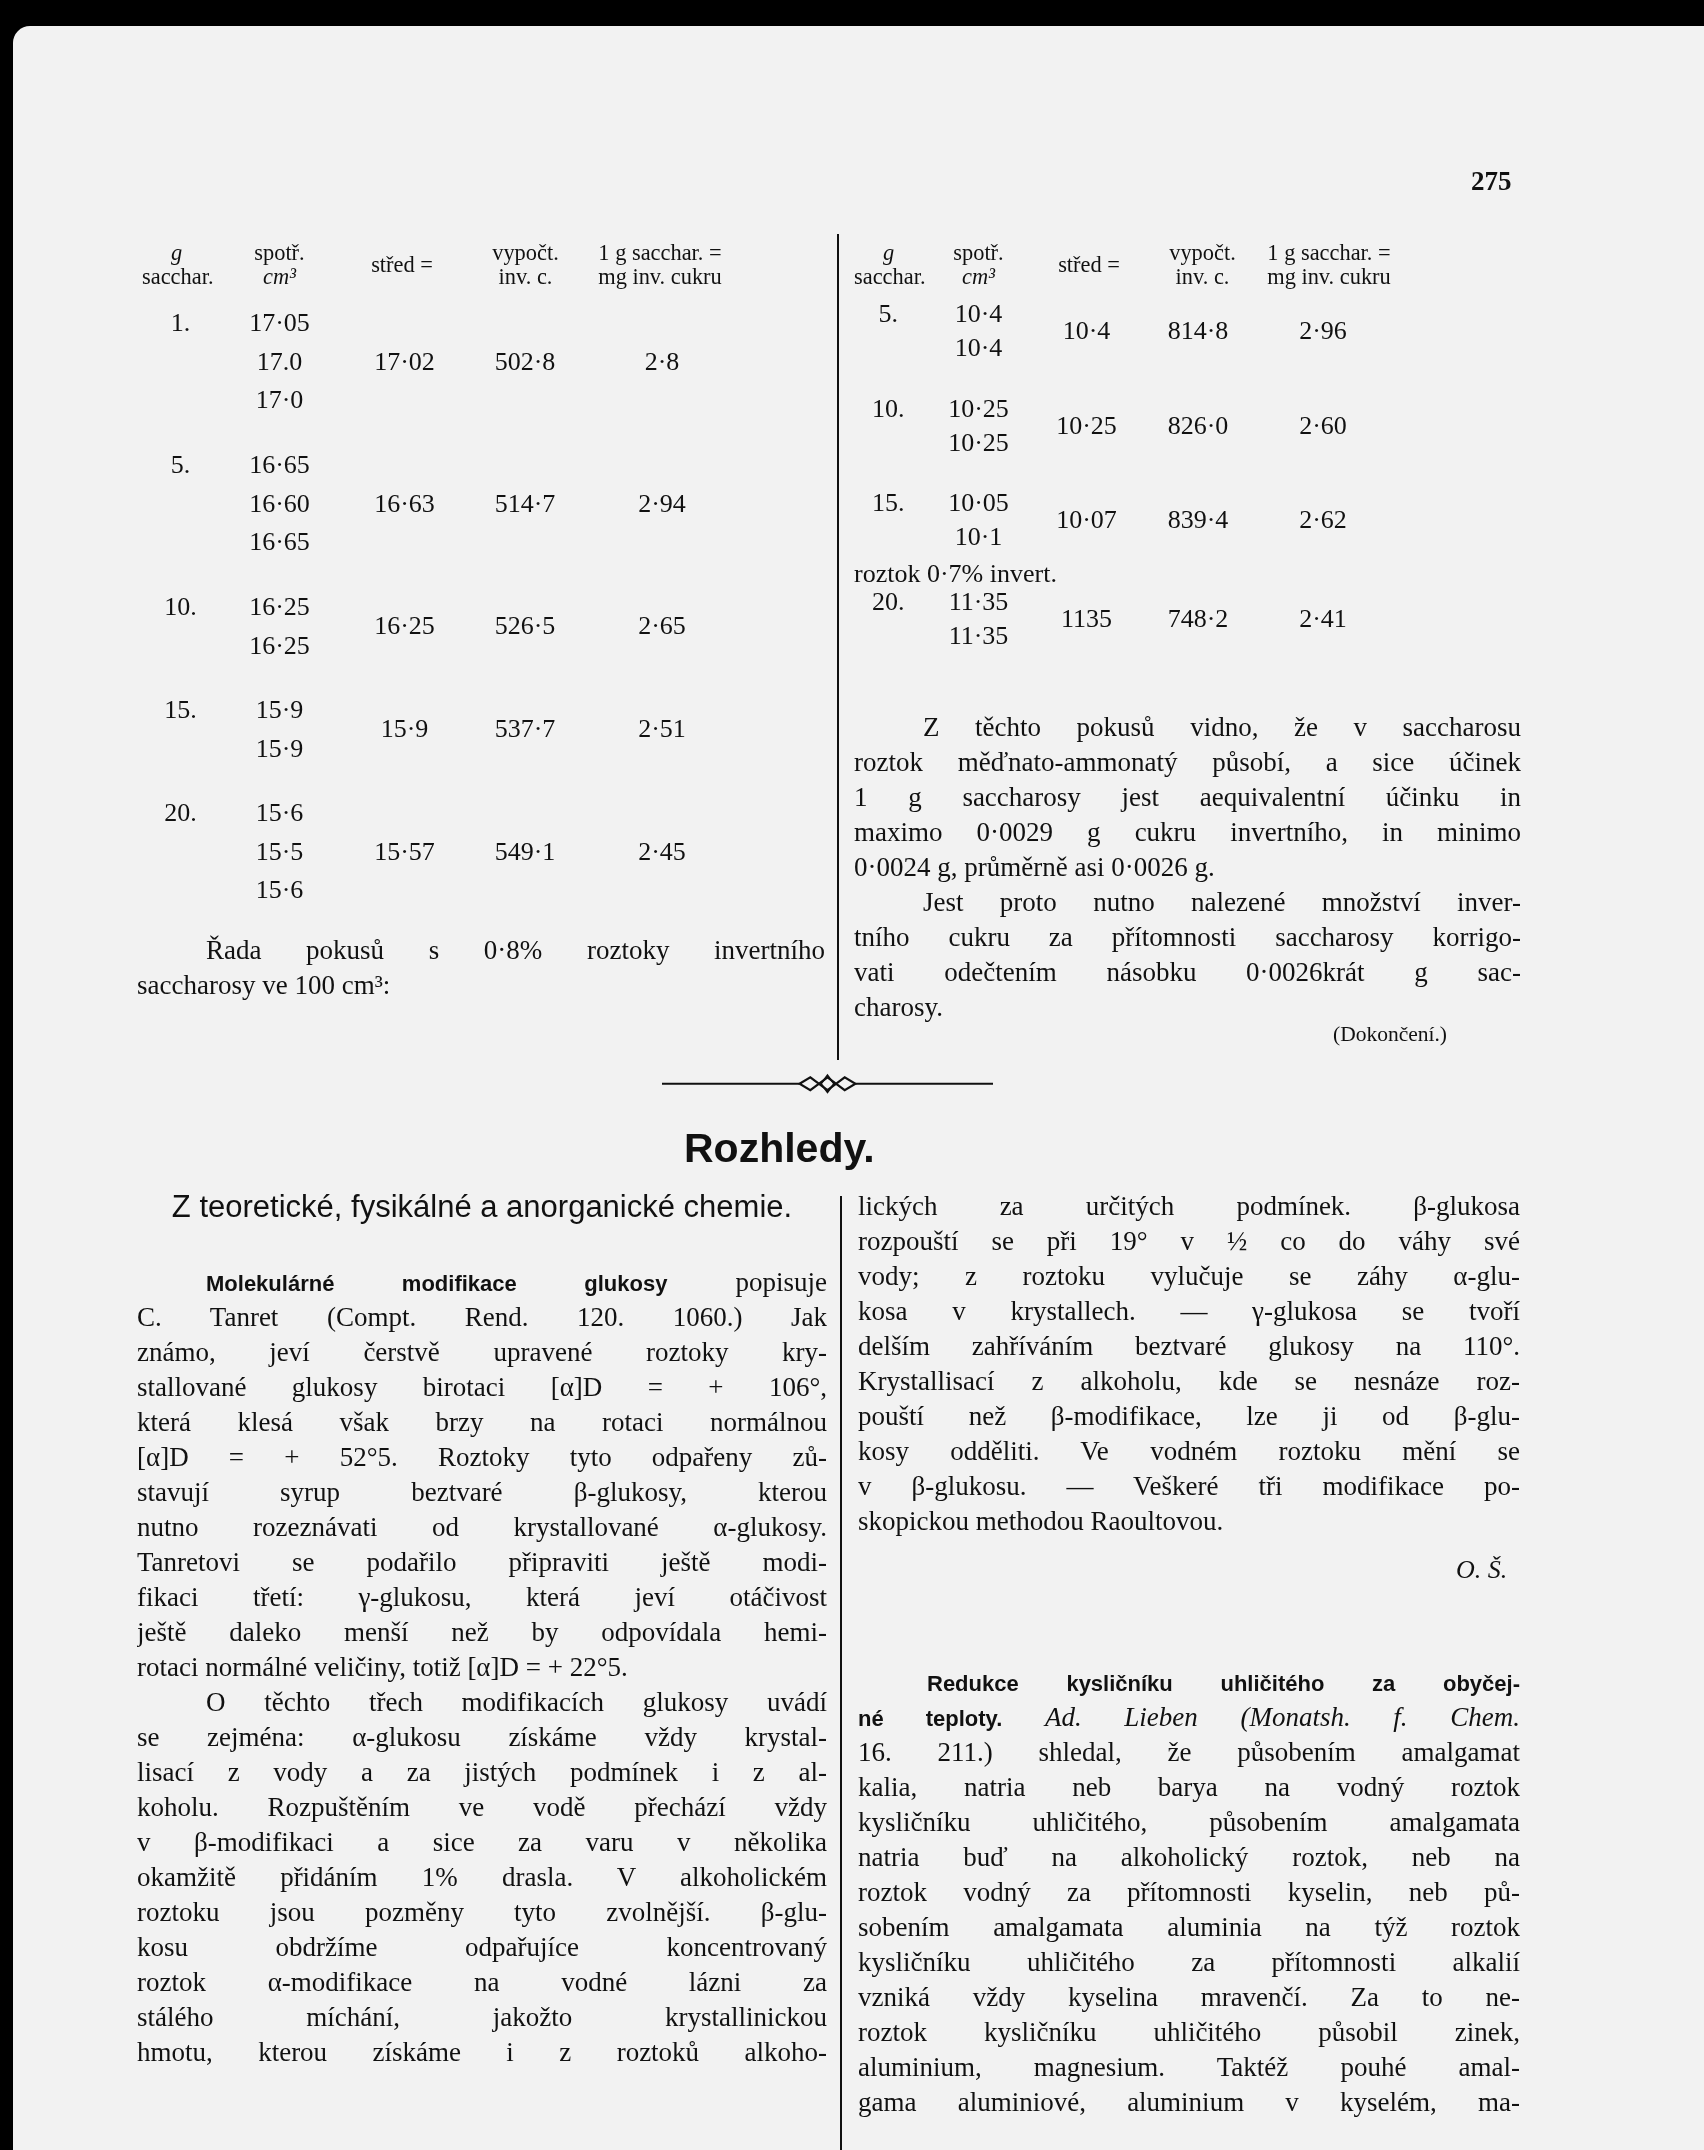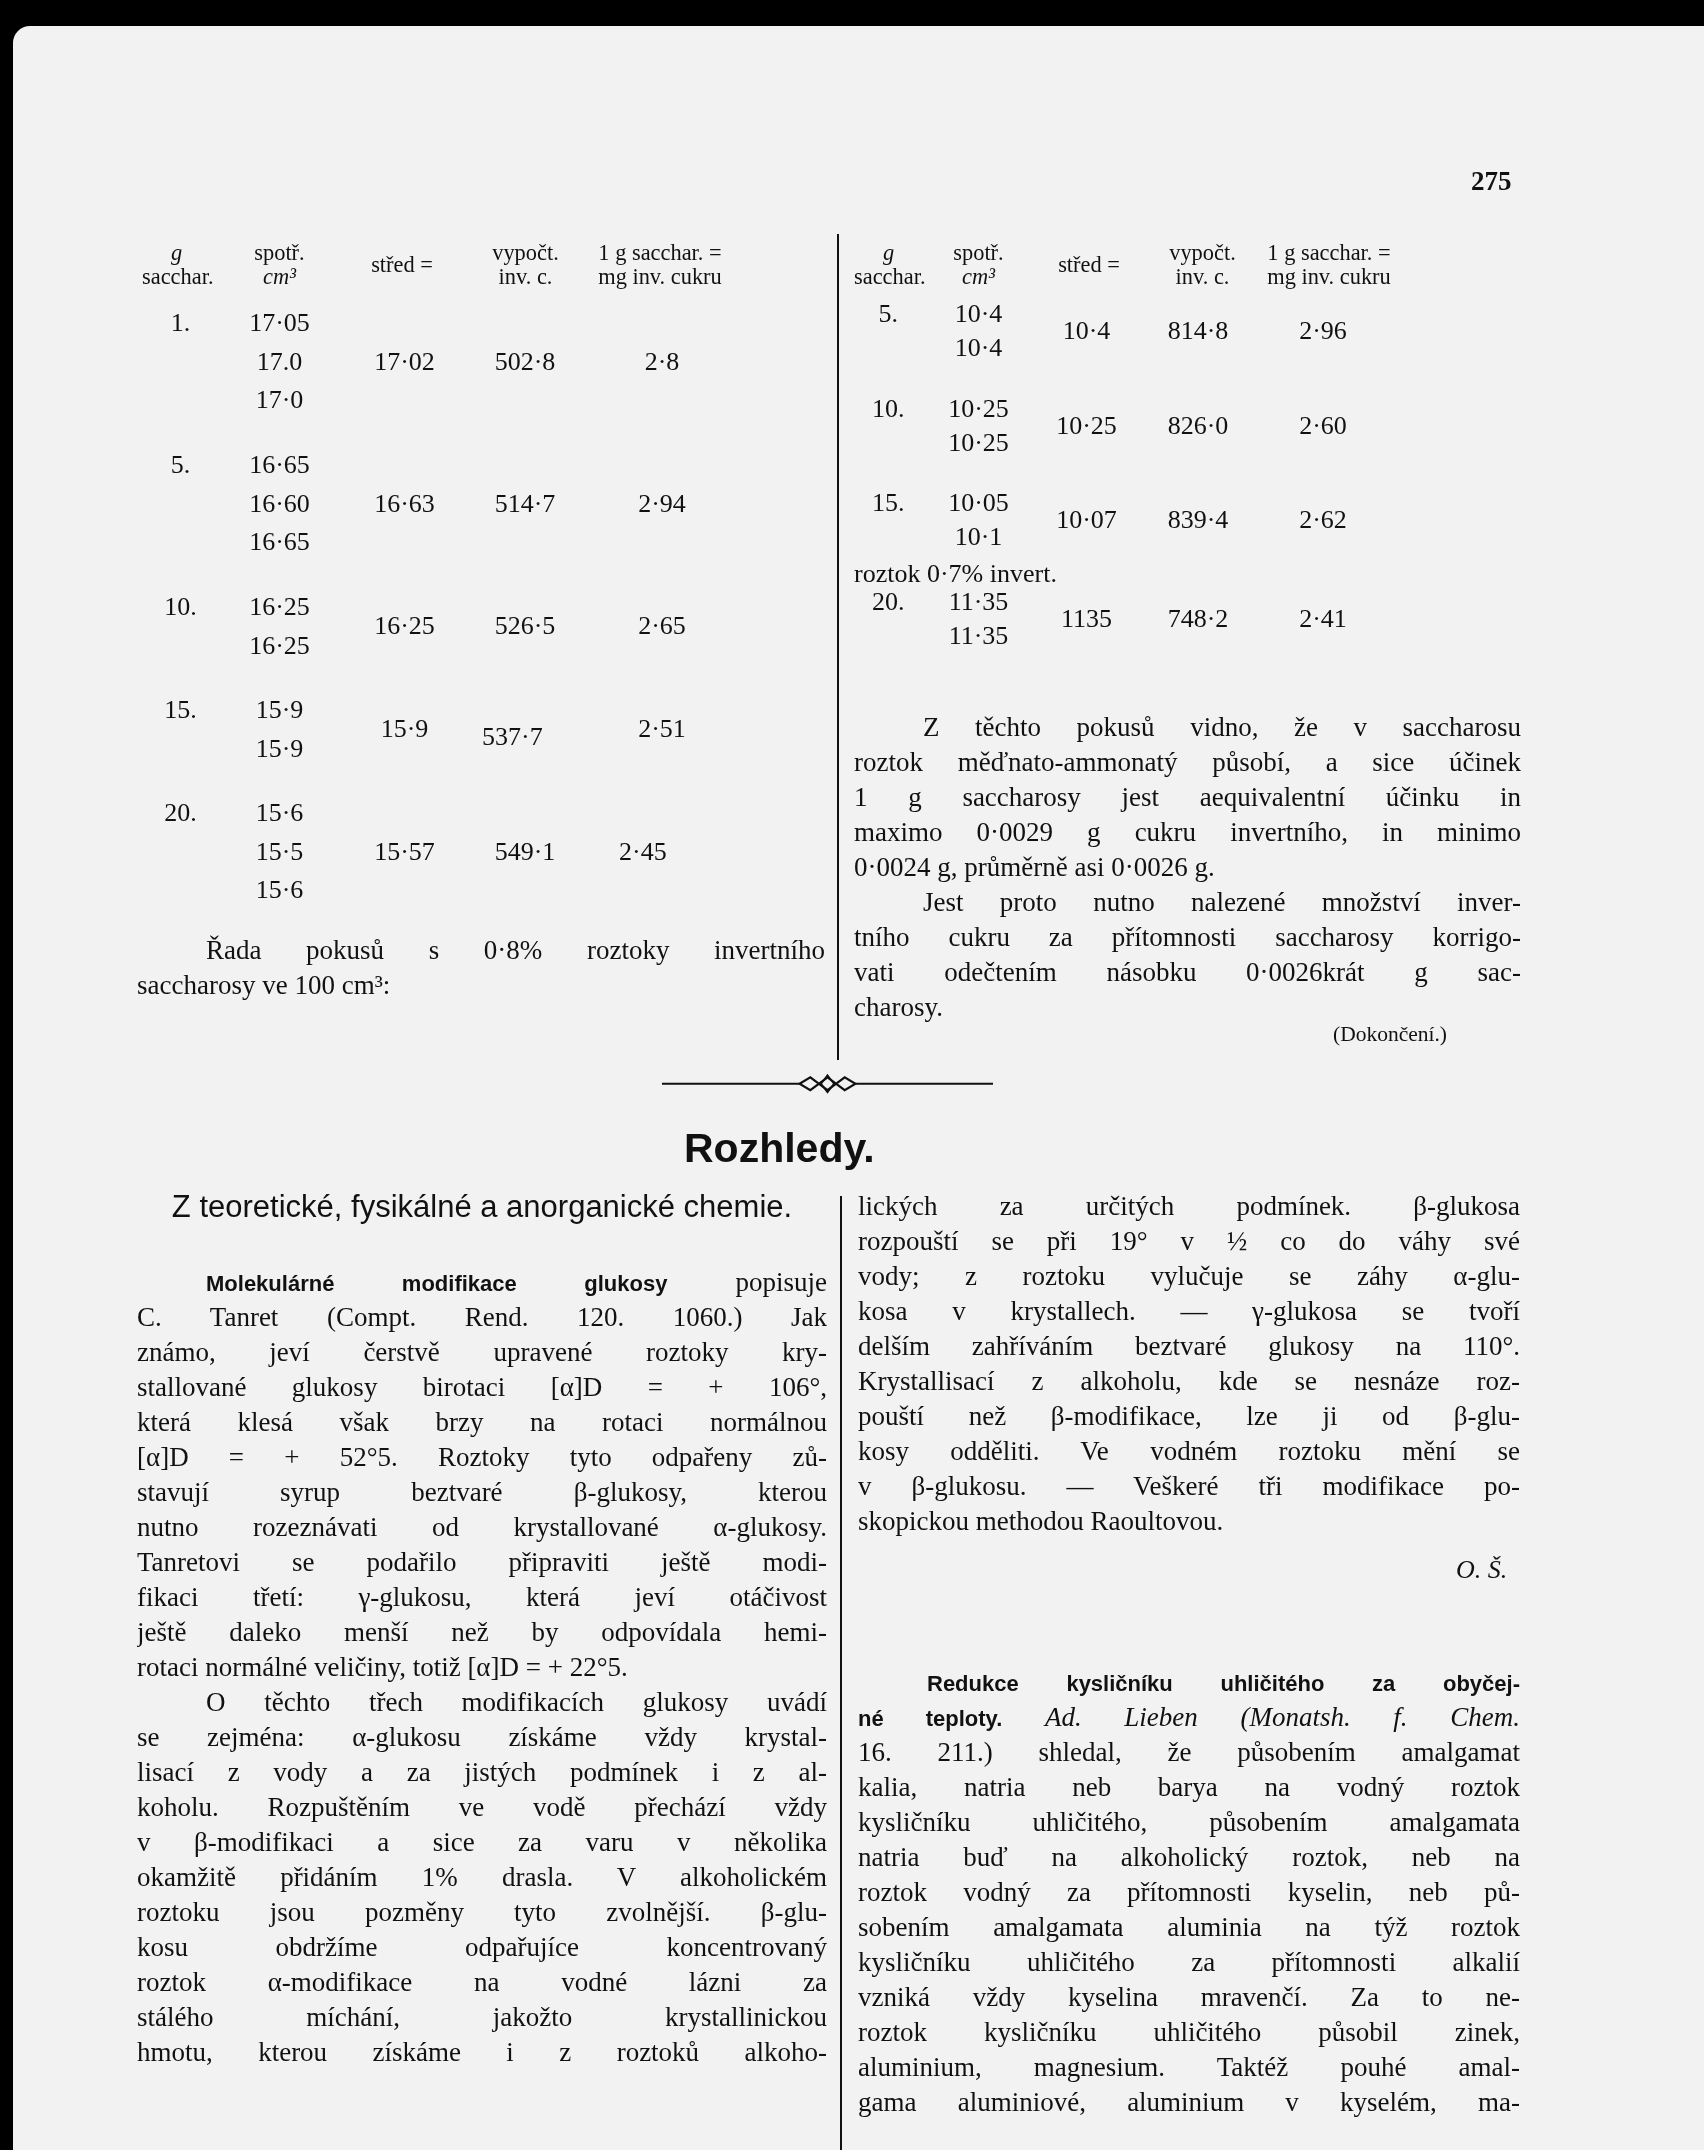--- a/index.html
+++ b/index.html
@@ -102,31 +102,31 @@
         <div class="cell" style="left: 99px; top: 39px; width: 77px; text-align: center;">16·25</div>
         <div class="cell" style="left: 224px; top: 19.4px; width: 77px; text-align: center;">16·25</div>
         <div class="cell" style="left: 340px; top: 19.4px; width: 86px; text-align: center;">526·5</div>
         <div class="cell" style="left: 477px; top: 19.4px; width: 86px; text-align: center;">2·65</div>
       </div>
       <div class="group" style="top: 456px; height: 77px;">
         <div class="cell" style="left: 8.6px; top: 0px; width: 60px; text-align: center;">15.</div>
         <div class="cell" style="left: 99px; top: 0px; width: 77px; text-align: center;">15·9</div>
         <div class="cell" style="left: 99px; top: 39px; width: 77px; text-align: center;">15·9</div>
         <div class="cell" style="left: 224px; top: 19.4px; width: 77px; text-align: center;">15·9</div>
-        <div class="cell" style="left: 340px; top: 19.4px; width: 86px;  margin-top: 8px;">537·7</div>
+        <div class="cell" style="left: 340px; top: 19.4px; width: 86px; text-align: center;">537·7</div>
         <div class="cell" style="left: 477px; top: 19.4px; width: 86px; text-align: center;">2·51</div>
       </div>
       <div class="group" style="top: 559px; height: 116px;">
         <div class="cell" style="left: 8.6px; top: 0px; width: 60px; text-align: center;">20.</div>
         <div class="cell" style="left: 99px; top: 0px; width: 77px; text-align: center;">15·6</div>
         <div class="cell" style="left: 99px; top: 39px; width: 77px; text-align: center;">15·5</div>
         <div class="cell" style="left: 99px; top: 77px; width: 77px; text-align: center;">15·6</div>
         <div class="cell" style="left: 224px; top: 39px; width: 77px; text-align: center;">15·57</div>
         <div class="cell" style="left: 340px; top: 39px; width: 86px; text-align: center;">549·1</div>
-        <div class="cell" style="left: 477px; top: 39px; width: 86px; text-align: left;">2·45</div>
+        <div class="cell" style="left: 477px; top: 39px; width: 86px; text-align: center;">2·45</div>
       </div>
     </div>
 </div>
 
 <div class="para" style="left:137px; top:933px; width:688px;">
   <span class="line"><span class="indent"></span><span>Řada pokusů s 0·8% roztoky invertního</span></span>
   <span class="line last">saccharosy ve 100 cm³:</span>
 </div>
 
 <div class="col-divider" style="left:837px; top:234px; height:826px;"></div>

